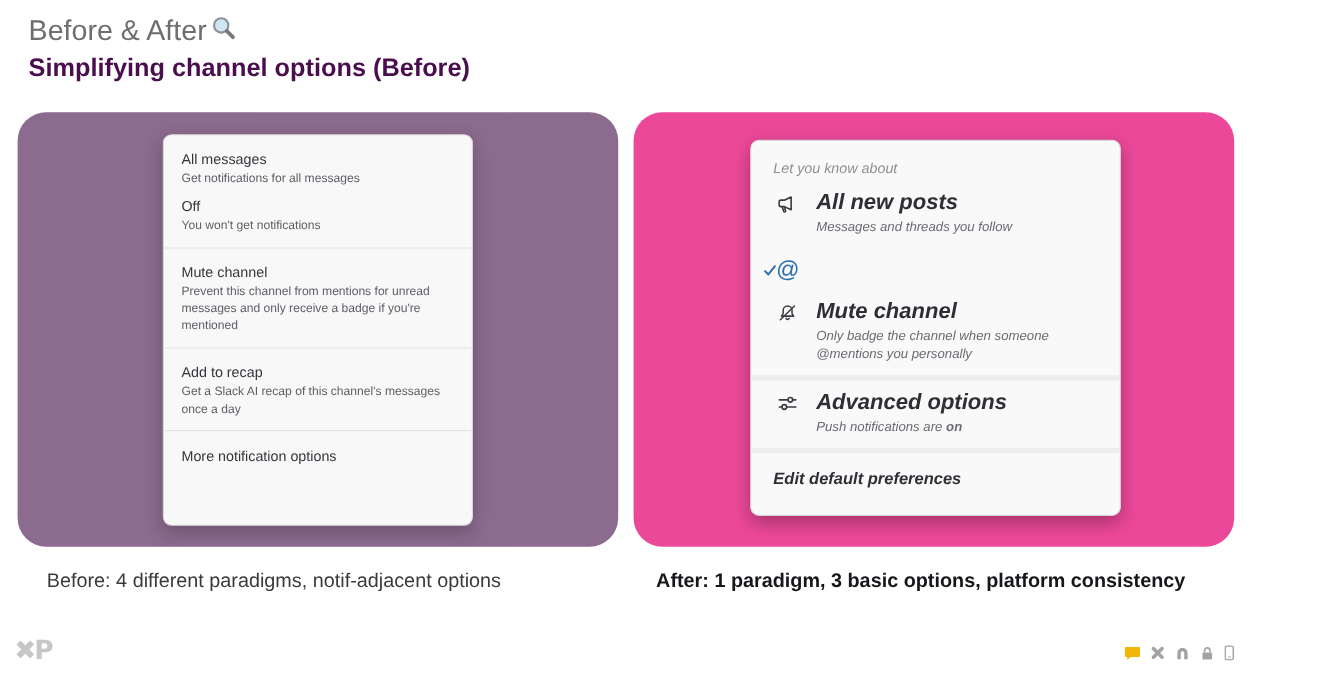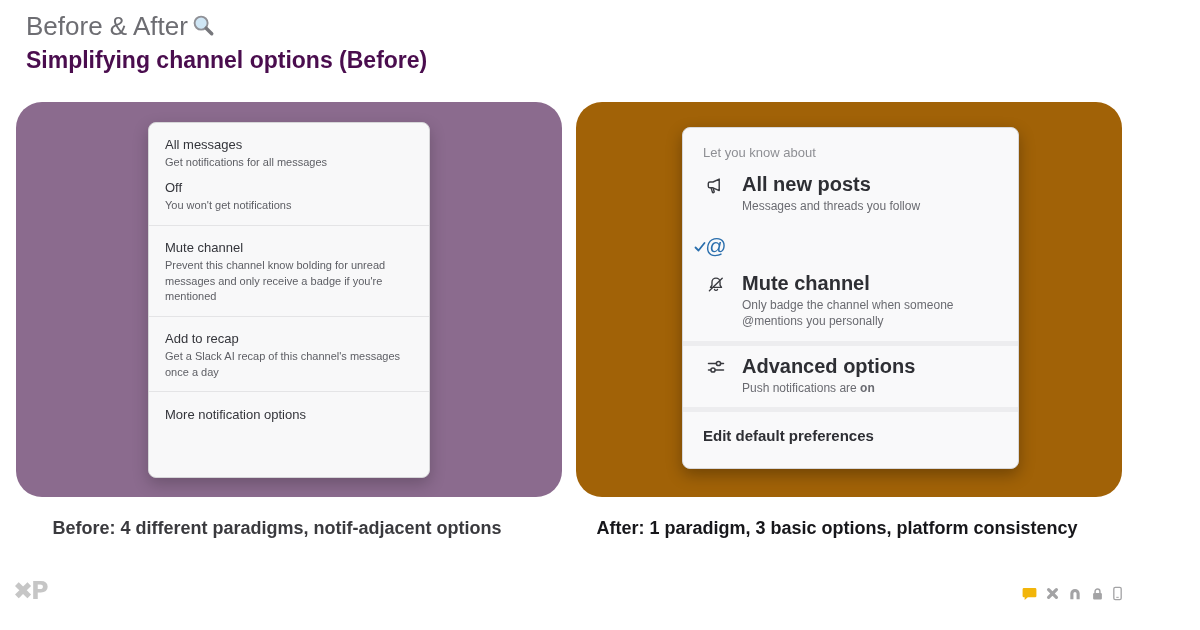--- a/index.html
+++ b/index.html
@@ -11,21 +11,21 @@
   
   .hdr{position:absolute;left:26px;top:12px;}
   .hdr-row{display:flex;align-items:center;gap:4px;}
   .hdr-title{font-size:26px;font-weight:400;color:#6d6d72;margin:0;line-height:1.1;}
   .hdr-sub{font-size:23px;font-weight:700;color:#4a0d4e;margin:7px 0 0 0;line-height:1.1;}
   .mag{margin-top:2px;}
 
   
   .panel{position:absolute;top:102px;width:546px;height:395px;border-radius:26px;}
   .panel-before{left:16px;background:#8b6b8e;}
-  .panel-after{left:576px;background:#a16207;}
+  .panel-after{left:576px;background:#ec4899;font-style:italic;}
 
   
   .b-card{
     position:absolute;left:132px;top:20px;width:282px;height:356px;
     background:#f8f8f9;border:1px solid #d6d6d8;border-radius:8px;
     box-shadow:0 6px 16px rgba(0,0,0,.22);
     box-sizing:border-box;overflow:hidden;display:flex;flex-direction:column;
   }
   .b-section{padding:5px 16px 11px;}
   .b-title{font-size:13px;font-weight:400;color:#34353b;margin-top:9px;line-height:1.25;}
@@ -47,21 +47,21 @@
   .a-desc{font-size:12px;color:#6a6b71;line-height:1.38;margin-top:1px;}
   .a-row.sel .a-title,.a-row.sel .a-desc{color:#2b6fad;}
   .a-row.mute .a-desc{max-width:218px;}
   .at-glyph{font-size:21px;line-height:1;color:#2b6fad;margin-top:2px;}
   .check{position:absolute;left:-5px;top:6px;}
   .a-div{height:5px;background:#ededef;flex:none;margin-top:4px;}
   .a-foot{padding:13px 20px 14px;font-size:15px;font-weight:600;color:#2e2f34;margin-top:2px;}
 
   
   .cap{position:absolute;top:518px;font-size:18px;text-align:center;line-height:1.2;}
-  .cap-before{left:32px;width:490px;color:#3a3a3e;font-weight:700;}
+  .cap-before{left:4px;width:490px;color:#3a3a3e;font-weight:400;}
   .cap-after{left:576px;width:522px;color:#17171b;font-weight:700;}
 
   
   .logo{
     position:absolute;left:13px;bottom:25px;
     font-family:"DejaVu Sans", sans-serif;
     font-size:24px;font-weight:900;color:#c6c6c6;letter-spacing:-2px;
   }
   .f-icons{position:absolute;right:78px;bottom:29px;display:flex;gap:9px;align-items:center;}
   .f-icons svg{display:block;}
@@ -91,21 +91,21 @@
       </div>
       <div>
         <div class="b-title">Off</div>
         <div class="b-desc">You won't get notifications</div>
       </div>
     </div>
     <div class="b-div"></div>
     <div class="b-section">
       <div>
         <div class="b-title">Mute channel</div>
-        <div class="b-desc">Prevent this channel know bolding for unread messages and only receive a badge if you're mentioned</div>
+        <div class="b-desc">Prevent this channel from mentions for unread messages and only receive a badge if you're mentioned</div>
       </div>
     </div>
     <div class="b-div"></div>
     <div class="b-section">
       <div>
         <div class="b-title">Add to recap</div>
         <div class="b-desc">Get a Slack AI recap of this channel's messages once a day</div>
       </div>
     </div>
     <div class="b-div"></div>

